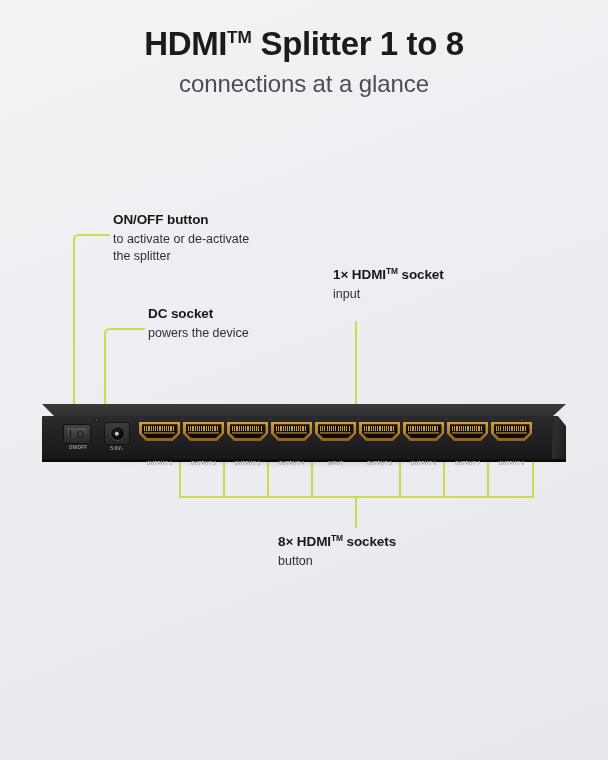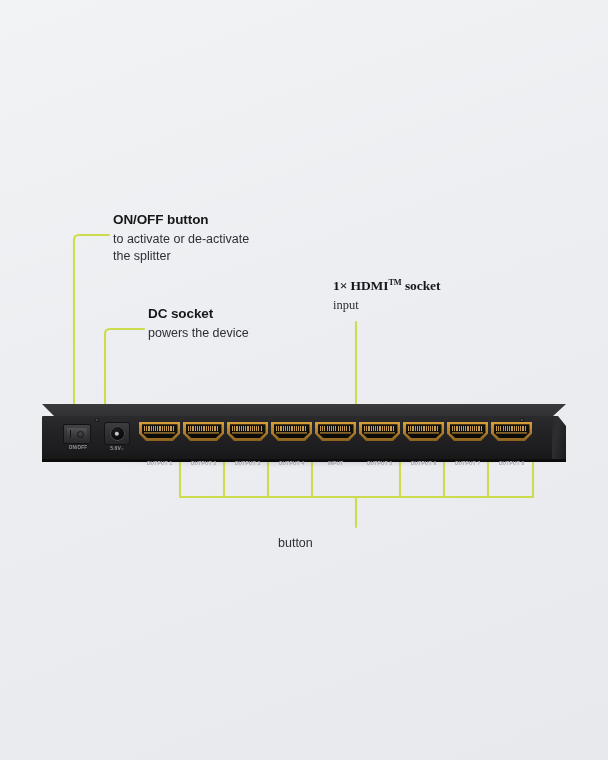--- a/index.html
+++ b/index.html
@@ -71,21 +71,21 @@
     font-size: 12.5px;
     color: #2c2f36;
     line-height: 1.38;
     margin-top: 2px;
     max-width: 150px;
   }
   .callout.nowrap .c-sub { max-width: none; white-space: nowrap; }
 
   #callout-onoff  { left: 113px; top: 212px; }
   #callout-dc     { left: 148px; top: 306px; }
-  #callout-input  { left: 333px; top: 278px; font-family: Liberation Serif, serif; }
+  #callout-input  { left: 333px; top: 266px; }
   #callout-output { left: 278px; top: 533px; }
 
   
   .leaders {
     position: absolute;
     inset: 0;
     width: 608px;
     height: 760px;
     pointer-events: none;
   }
@@ -313,20 +313,24 @@
     width: 170px;
     height: 42px;
   }
   .logo svg { display: block; }
 </style>
 </head>
 <body>
 
 <div class="stage">
 
+  <div class="header">
+    <h1 class="title"><span>HDMI</span><sup>TM</sup><span> Splitter 1 to 8</span></h1>
+    <p class="subtitle">connections at a glance</p>
+  </div>
 
   <svg class="leaders" viewBox="0 0 608 760">
     <g fill="none" stroke="#cddc4e" stroke-width="2.1" stroke-linecap="round" stroke-linejoin="round">
 
       <path d="M 109 235 L 79 235 Q 74 235 74 240 L 74 424"></path>
 
       <path d="M 144 329 L 110 329 Q 105 329 105 334 L 105 424"></path>
 
       <path d="M 356 322 L 356 424"></path>
 
@@ -364,20 +368,21 @@
     <div class="c-title">ON/OFF button</div>
     <div class="c-sub">to activate or de-activate the splitter</div>
   </div>
 
   <div class="callout nowrap" id="callout-input">
     <div class="c-title"><span>1× HDMI</span><sup>TM</sup><span> socket</span></div>
     <div class="c-sub">input</div>
   </div>
 
   <div class="callout nowrap" id="callout-output">
+    <div class="c-title"><span>8× HDMI</span><sup>TM</sup><span> sockets</span></div>
     <div class="c-sub">button</div>
   </div>
 
   <div class="dev-shadow"></div>
 
   <div class="device">
     <div class="dev-top"></div>
     <div class="dev-side"></div>
     <div class="dev-face"></div>
     <div class="dev-bottomline"></div>

